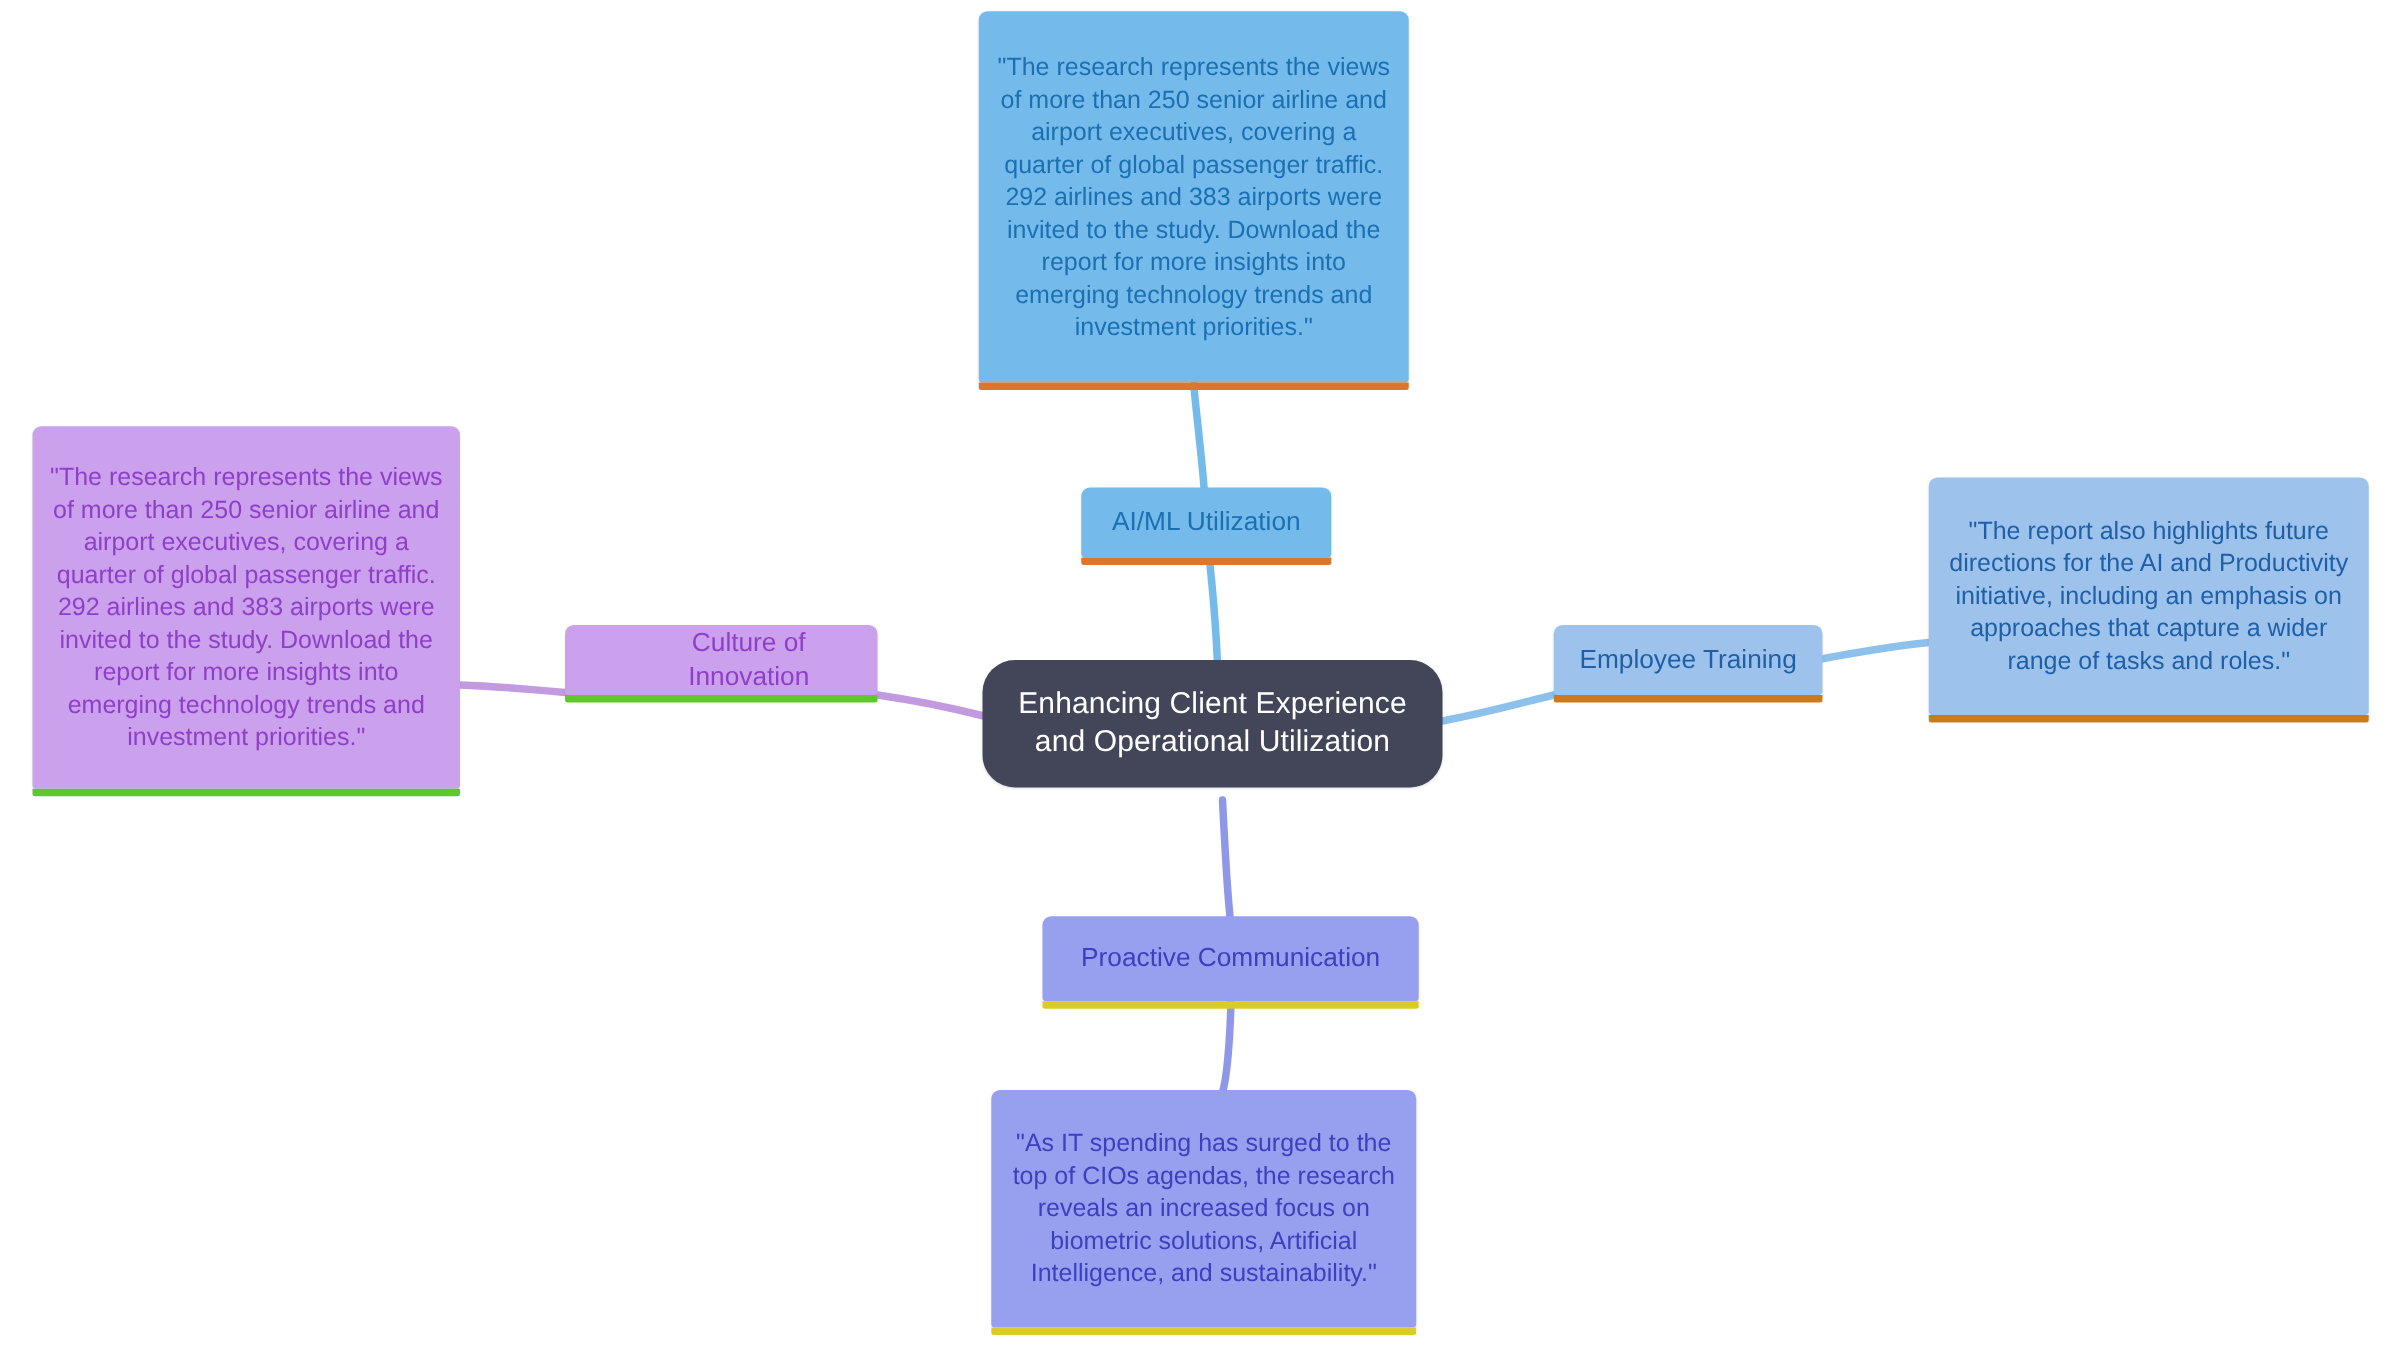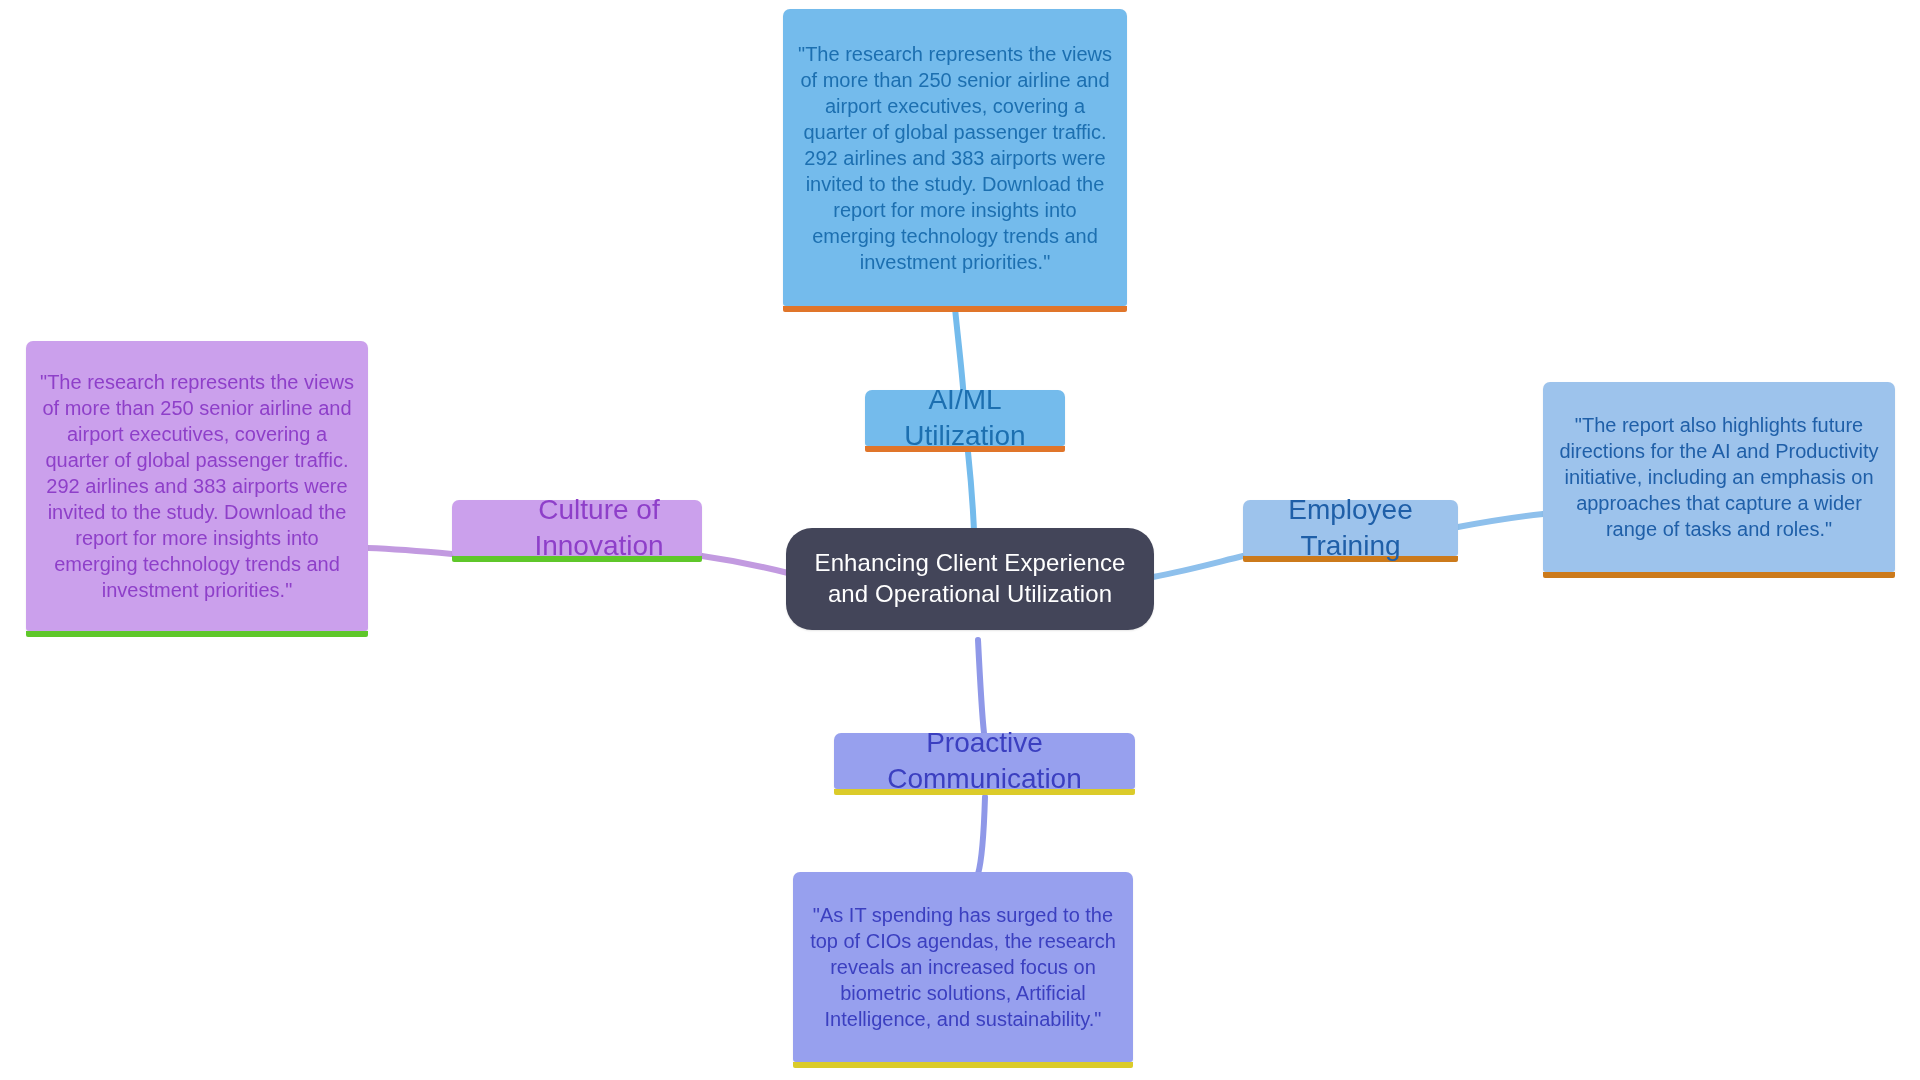--- a/index.html
+++ b/index.html
@@ -55,21 +55,21 @@
   .t-softblue { background:#9dc3ec; color:#1f5fa8; }
   .t-softblue::after { background:#cc7a1b; }
   
   .t-violet   { background:#cba0ec; color:#8e3fc9; }
   .t-violet::after   { background:#5fc72a; }
   
   .t-peri     { background:#97a0ee; color:#3b3fc0; }
   .t-peri::after     { background:#dbcb2a; }
 
   .leaf   { font-size:20px; }
-  .branch { font-size:28px; }
+  .branch { font-size:21px; }
 </style>
 </head>
 <body>
 
 <div id="canvas">
 
   <svg id="edges" viewBox="0 0 1920 1080" preserveAspectRatio="none">
 
     <path d="M 975 575 C 975 530, 972 490, 968 452" fill="none" stroke="#74bbec" stroke-width="6" stroke-linecap="round"></path>
 
@@ -109,21 +109,21 @@
   </div>
 
   <div class="node box t-softblue branch" style="left:1243px; top:500px; width:215px; height:56px;">
     <span class="txt">Employee Training</span>
   </div>
 
   <div class="node box t-softblue leaf" style="left:1543px; top:382px; width:352px; height:190px;">
     <span class="txt">"The report also highlights future directions for the AI and Productivity initiative, including an emphasis on approaches that capture a wider range of tasks and roles."</span>
   </div>
 
-  <div class="node box t-peri branch" style="left:834px; top:733px; width:301px; height:56px;">
+  <div class="node box t-peri branch" style="left:834px; top:733px; width:301px; height:68px;">
     <span class="txt">Proactive Communication</span>
   </div>
 
   <div class="node box t-peri leaf" style="left:793px; top:872px; width:340px; height:190px;">
     <span class="txt">"As IT spending has surged to the top of CIOs agendas, the research reveals an increased focus on biometric solutions, Artificial Intelligence, and sustainability."</span>
   </div>
 
 </div>
 
 </body></html>

